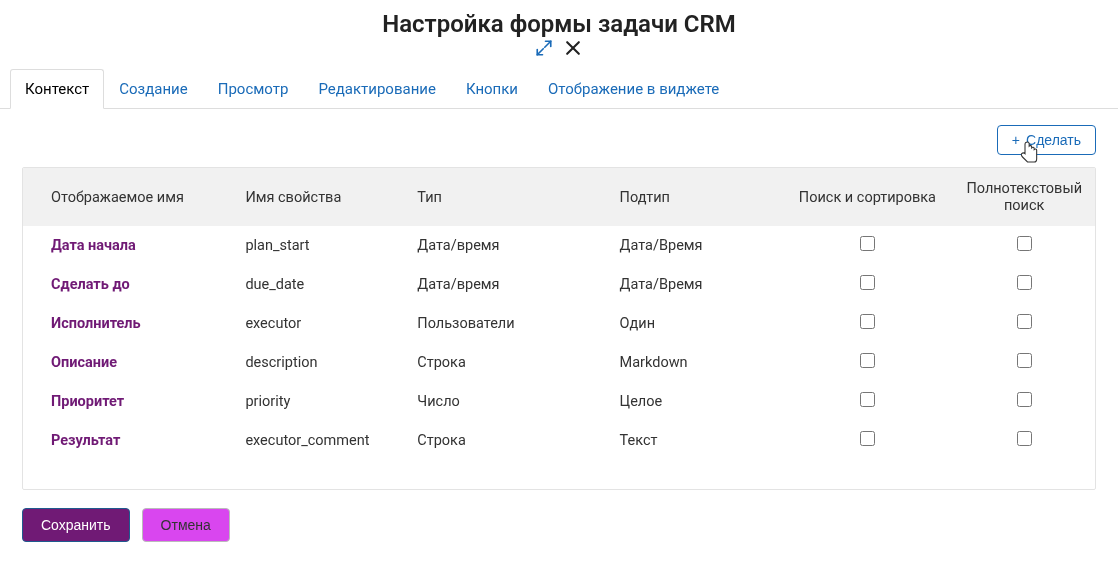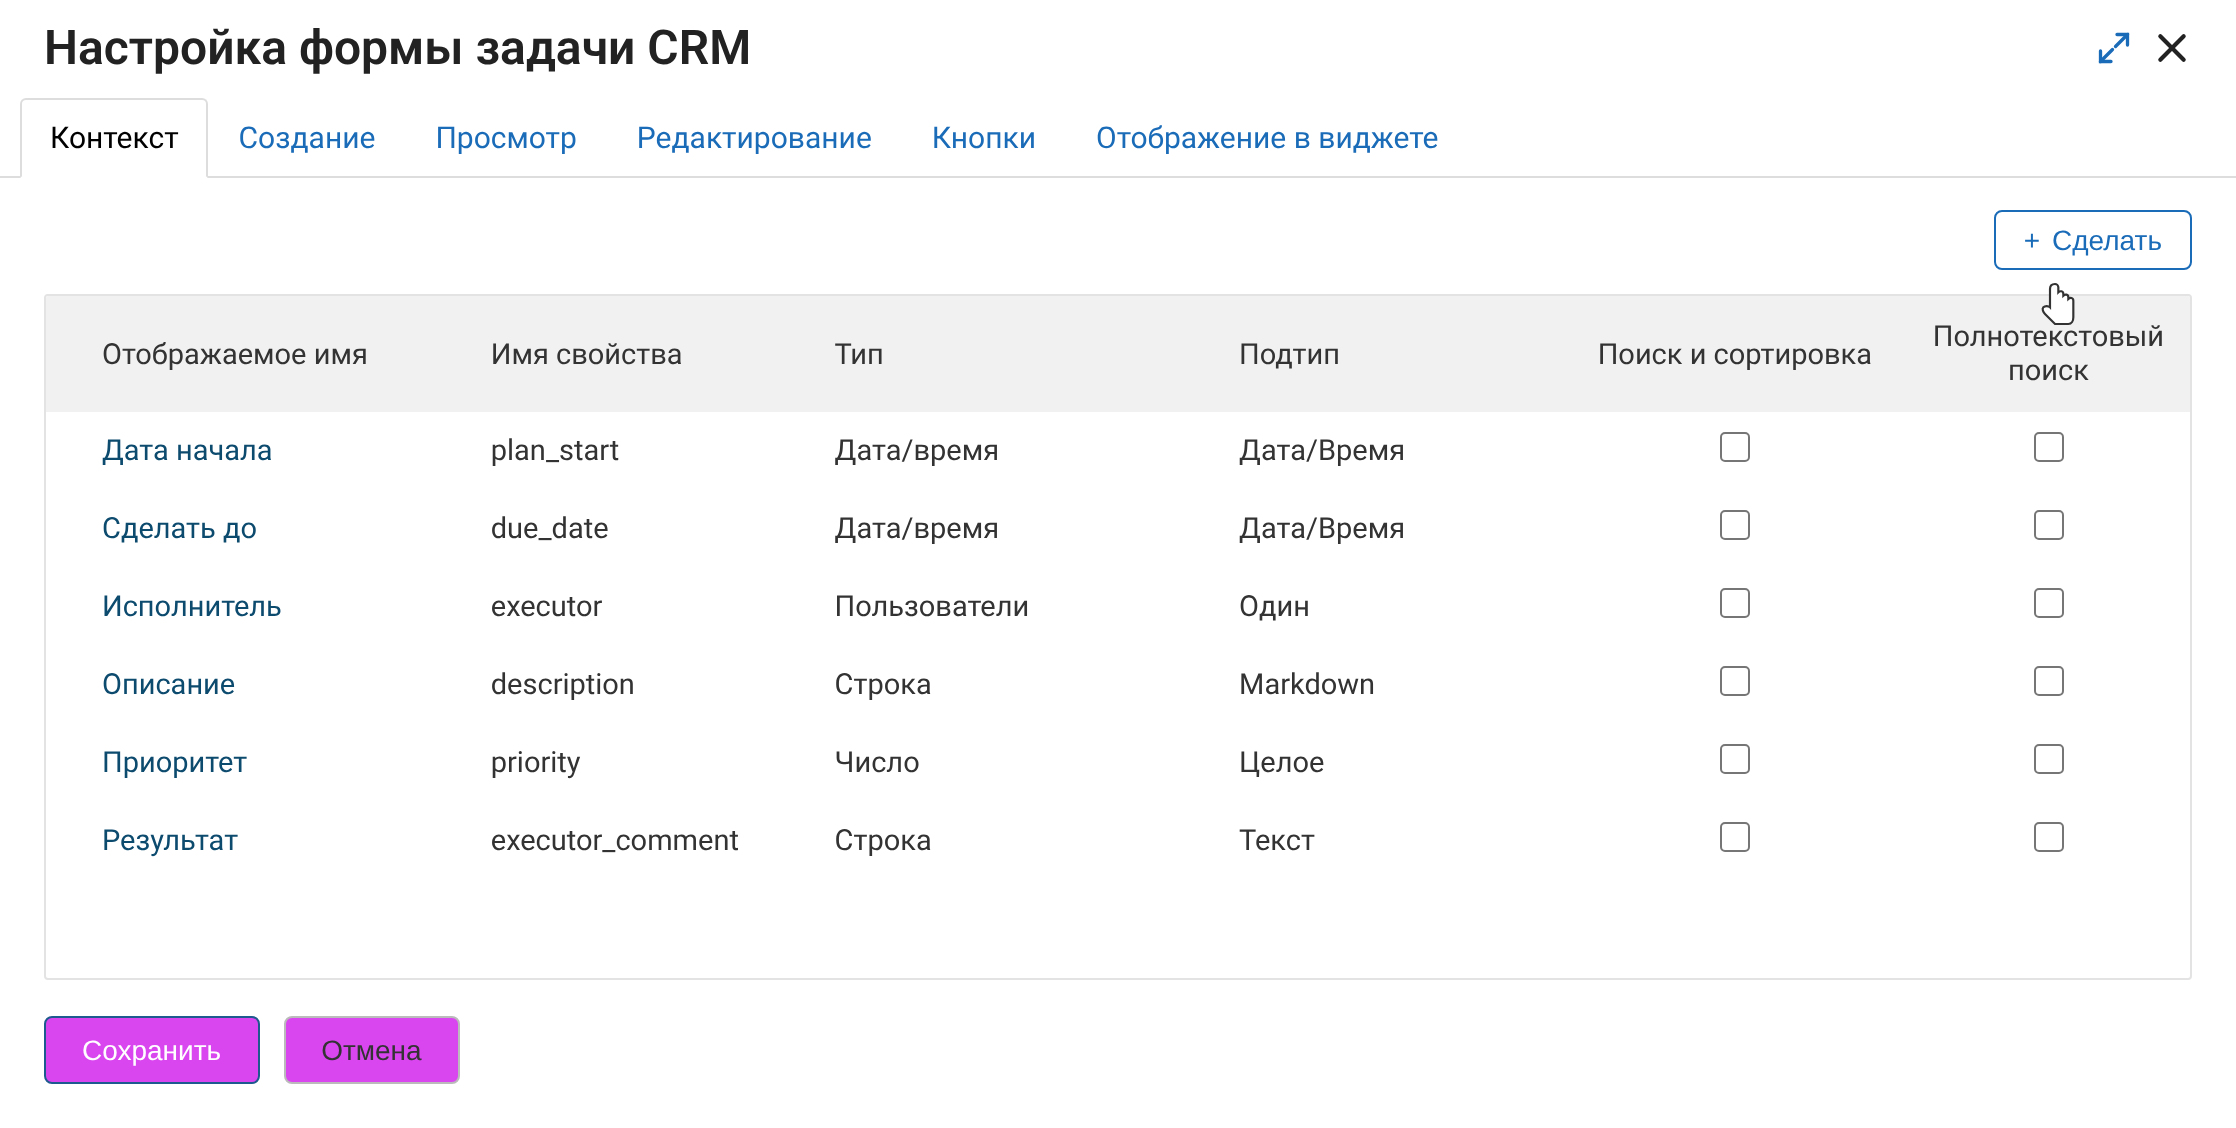--- a/index.html
+++ b/index.html
@@ -16,20 +16,21 @@
     position: relative;
     display: flex;
     flex-direction: column;
     padding: 0;
   }
   .header {
     display: flex;
     align-items: center;
     justify-content: space-between;
     padding: 10px 22px 0 22px;
+    flex-direction: column;
   }
   .title {
     font-size: 24px;
     font-weight: 600;
     color: #222;
     margin: 0;
   }
   .header-icons {
     display: flex;
     gap: 10px;
@@ -120,26 +121,27 @@
     vertical-align: middle;
   }
   thead th.center { text-align: center; }
   tbody td {
     padding: 10px 10px;
     font-size: 14.5px;
     color: #333;
     vertical-align: middle;
   }
   tbody td.link {
-    color: #0c4a6e;
+    color: #701a75;
     cursor: pointer;
     white-space: nowrap;
     overflow: hidden;
     text-overflow: ellipsis;
     max-width: 190px;
+    font-weight: bold;
   }
   tbody td.center { text-align: center; }
   input[type=checkbox] {
     width: 15px;
     height: 15px;
     margin: 0;
     cursor: pointer;
     accent-color: #1a6bb8;
   }
   .col-display { width: 210px; padding-left: 28px; }
@@ -155,21 +157,21 @@
     gap: 12px;
   }
   .btn {
     font-size: 14px;
     padding: 8px 18px;
     border-radius: 4px;
     cursor: pointer;
     border: 1px solid transparent;
   }
   .btn-primary {
-    background: #d946ef;
+    background: #701a75;
     color: #fff;
     border-color: #1f5a8f;
   }
   .btn-secondary {
     background: #d946ef;
     color: #333;
     border-color: #bbb;
   }
   .cursor-img {
     position: absolute;

